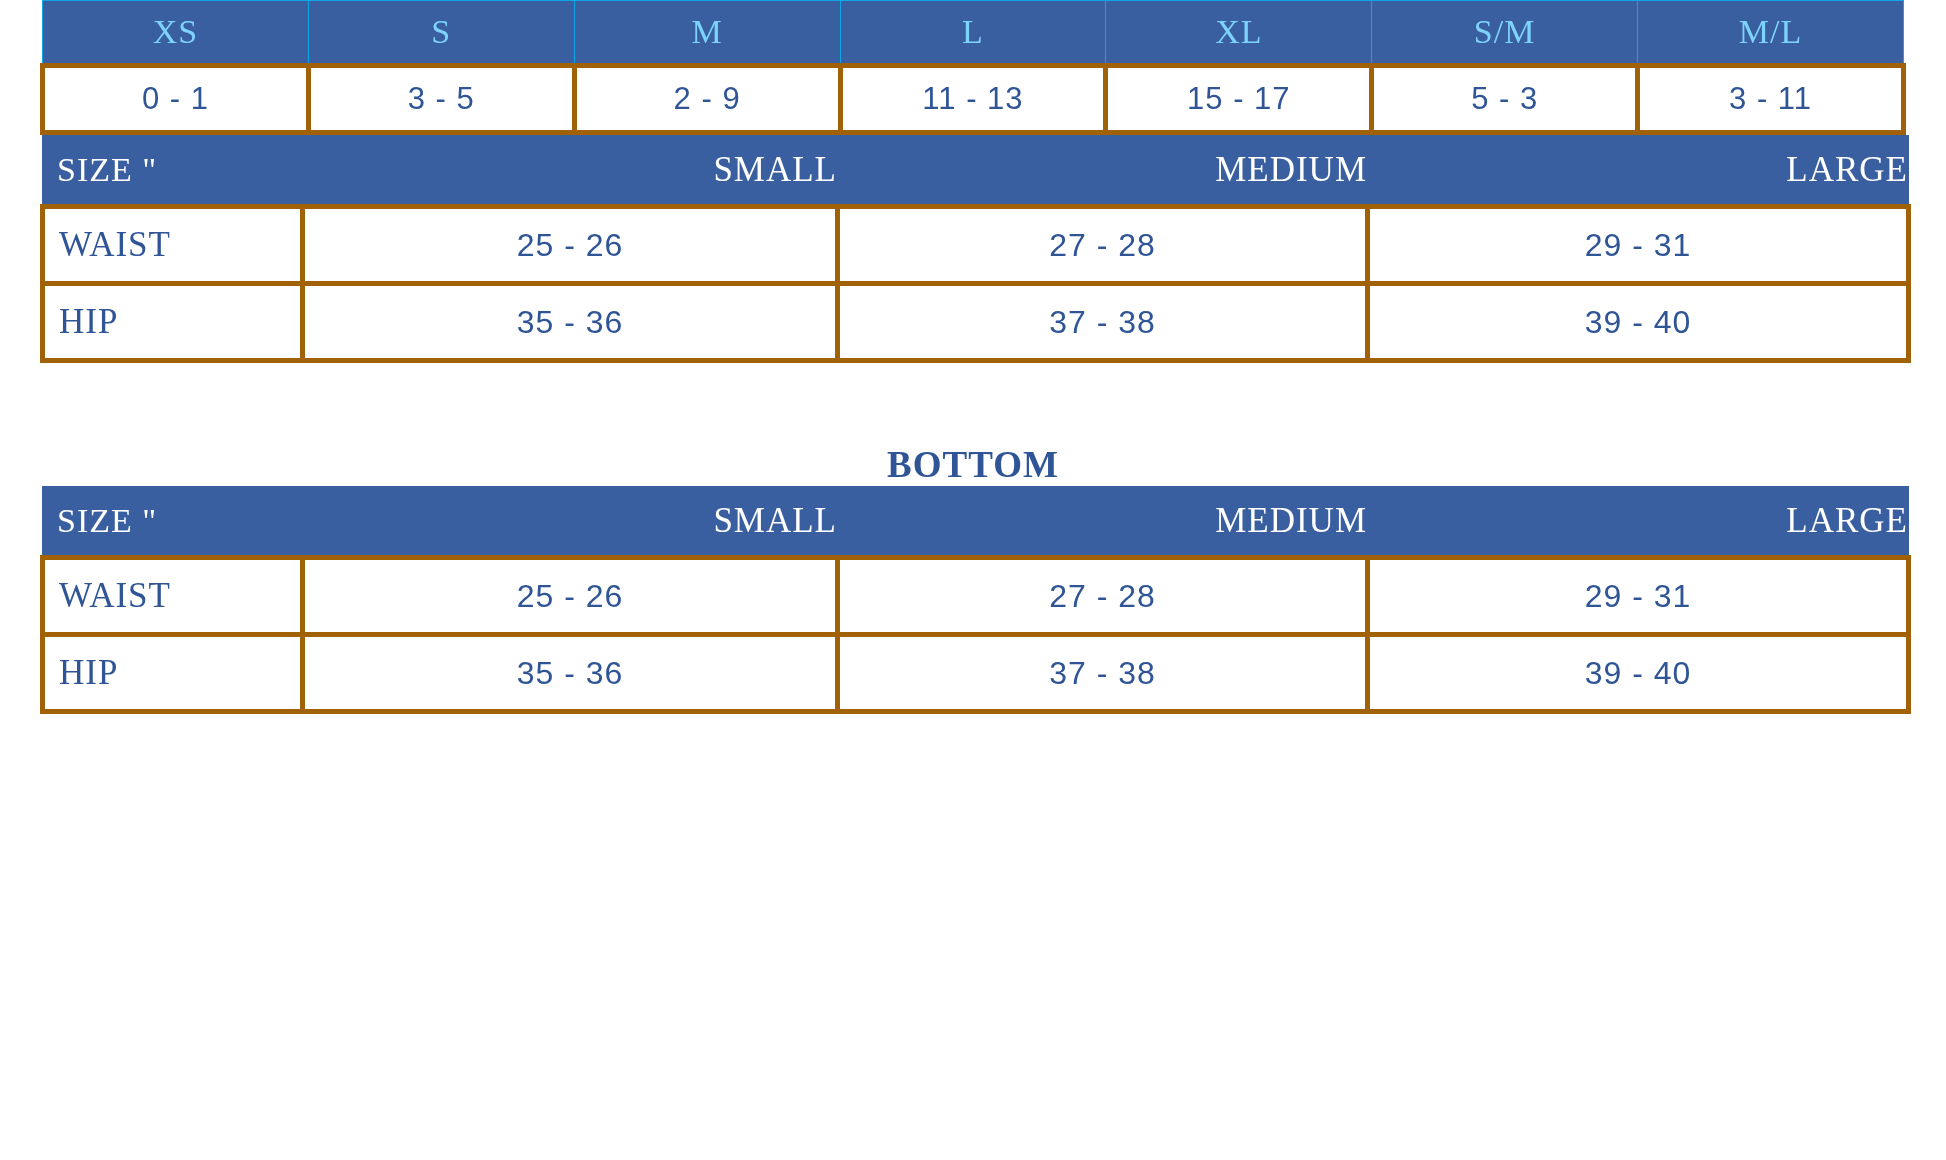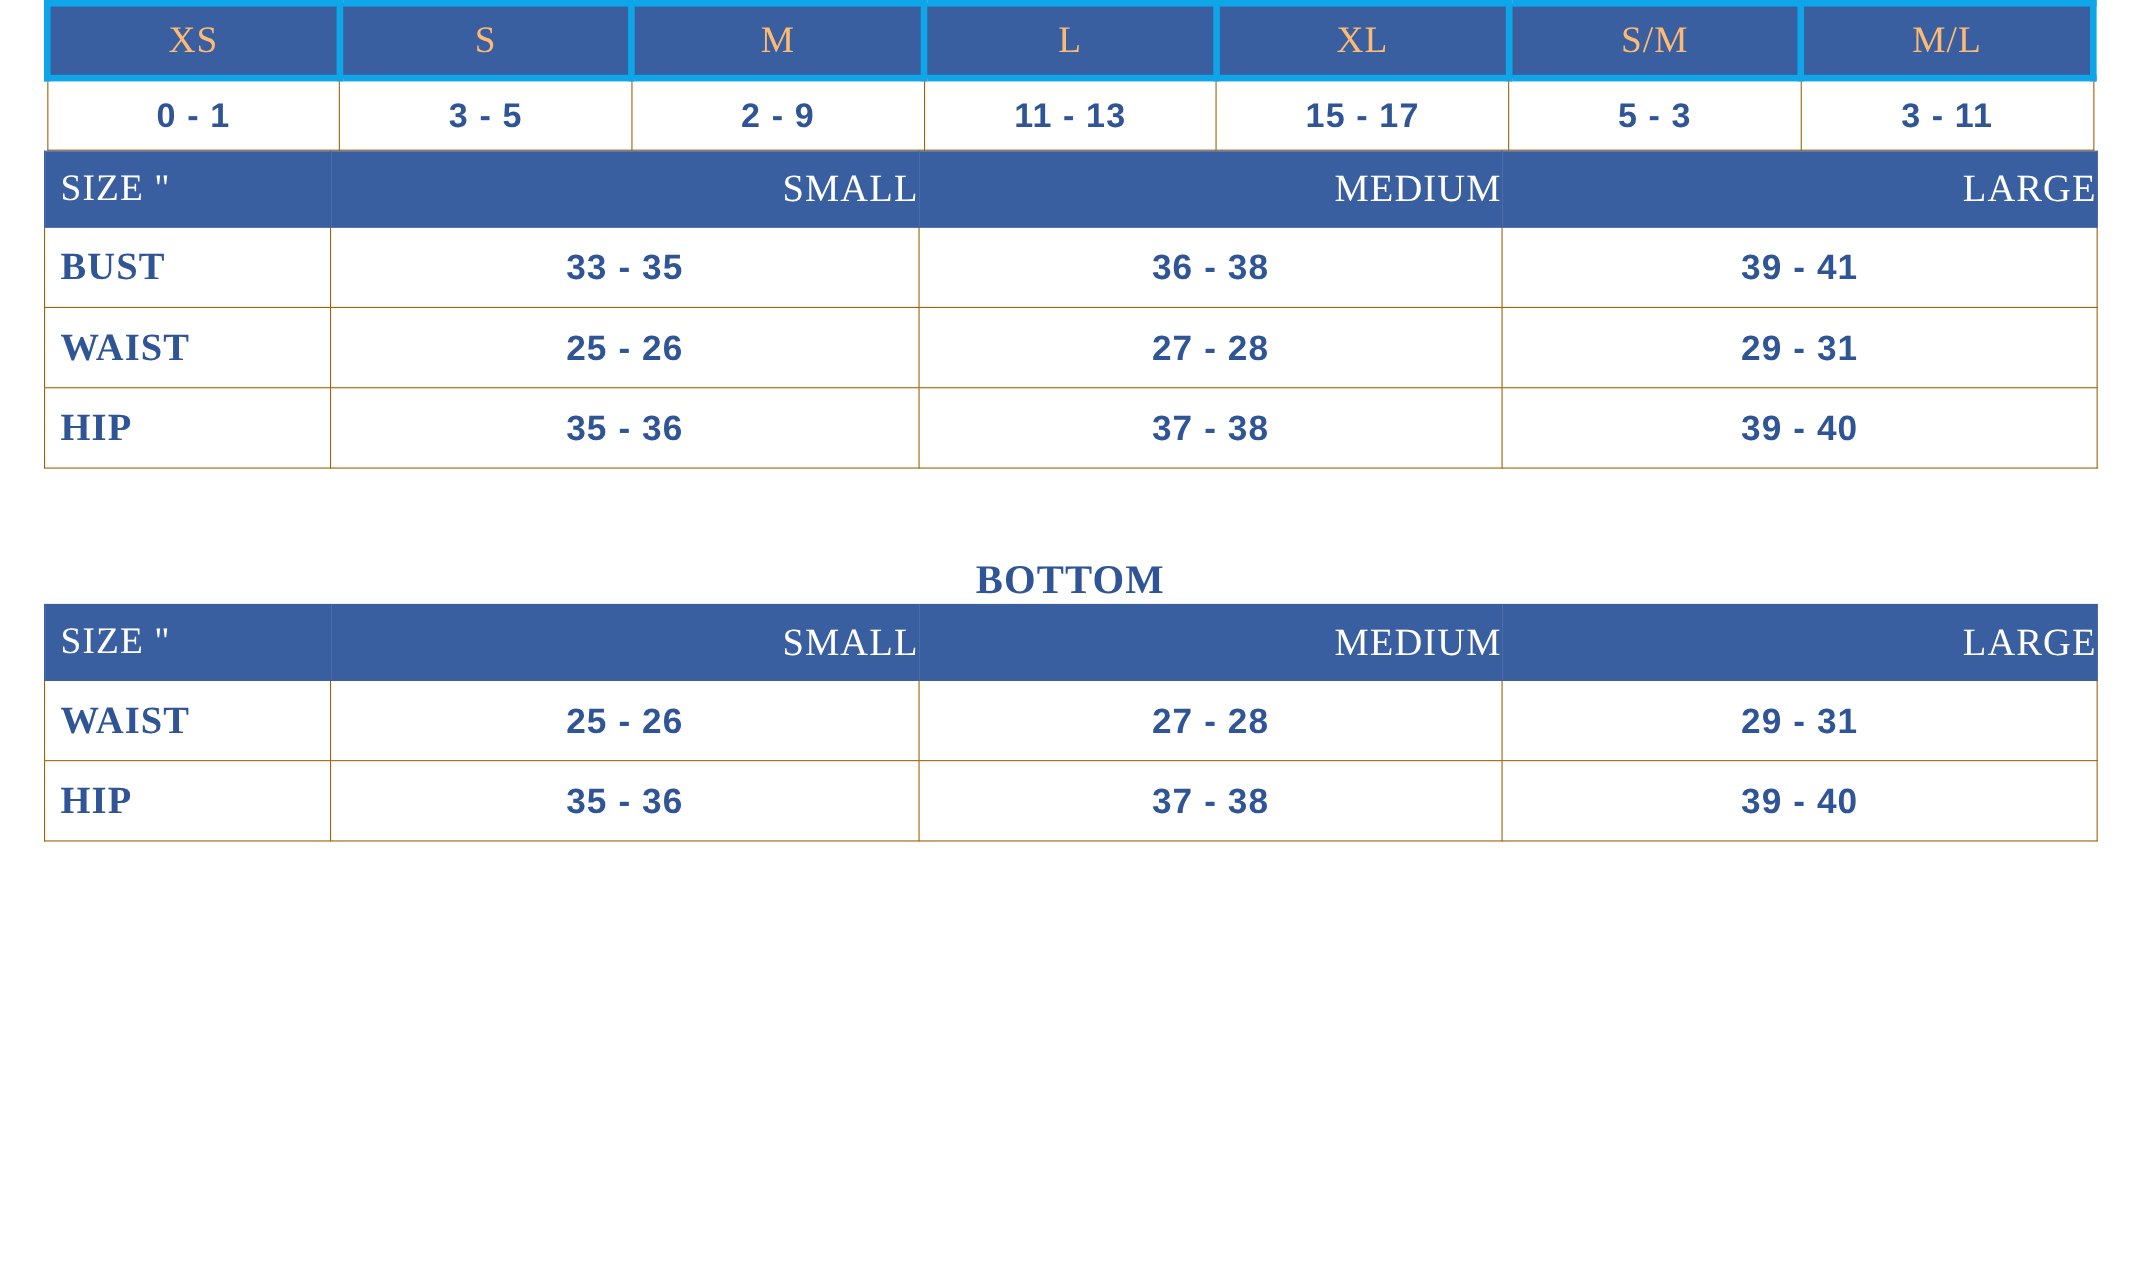--- a/index.html
+++ b/index.html
@@ -44,34 +44,34 @@
     padding-top: 80px;
   }
 
   table {
     border-collapse: collapse;
     width: 1866px;
     margin: 0 auto;
     table-layout: fixed;
   }
   table td, table th {
-    border: 1px solid #a16207;
+    border: 5px solid #a16207;
     padding: 0;
-    font-weight: bold;
+    font-weight: normal;
   }
 
   
   .num-table th {
     background: #3a5fa0;
-    color: #fdba74;
+    color: #7dd3fc;
     font-size: 34px;
     height: 62px;
     text-align: center;
     font-weight: normal;
-    border: 6px solid #0ea5e9;
+    border: 1px solid #0ea5e9;
     letter-spacing: 1px;
   }
   .num-table td {
     height: 62px;
     text-align: center;
     font-size: 31px;
     color: #2f5596;
     background: #ffffff;
     font-family: "Liberation Sans", sans-serif;
     letter-spacing: 1px;
@@ -157,26 +157,20 @@
     <thead>
       <tr>
         <th class="left">SIZE "</th>
         <th>SMALL</th>
         <th>MEDIUM</th>
         <th>LARGE</th>
       </tr>
     </thead>
     <tbody>
       <tr>
-        <td class="rowhead">BUST</td>
-        <td>33 - 35</td>
-        <td>36 - 38</td>
-        <td>39 - 41</td>
-      </tr>
-      <tr>
         <td class="rowhead">WAIST</td>
         <td>25 - 26</td>
         <td>27 - 28</td>
         <td>29 - 31</td>
       </tr>
       <tr>
         <td class="rowhead">HIP</td>
         <td>35 - 36</td>
         <td>37 - 38</td>
         <td>39 - 40</td>

